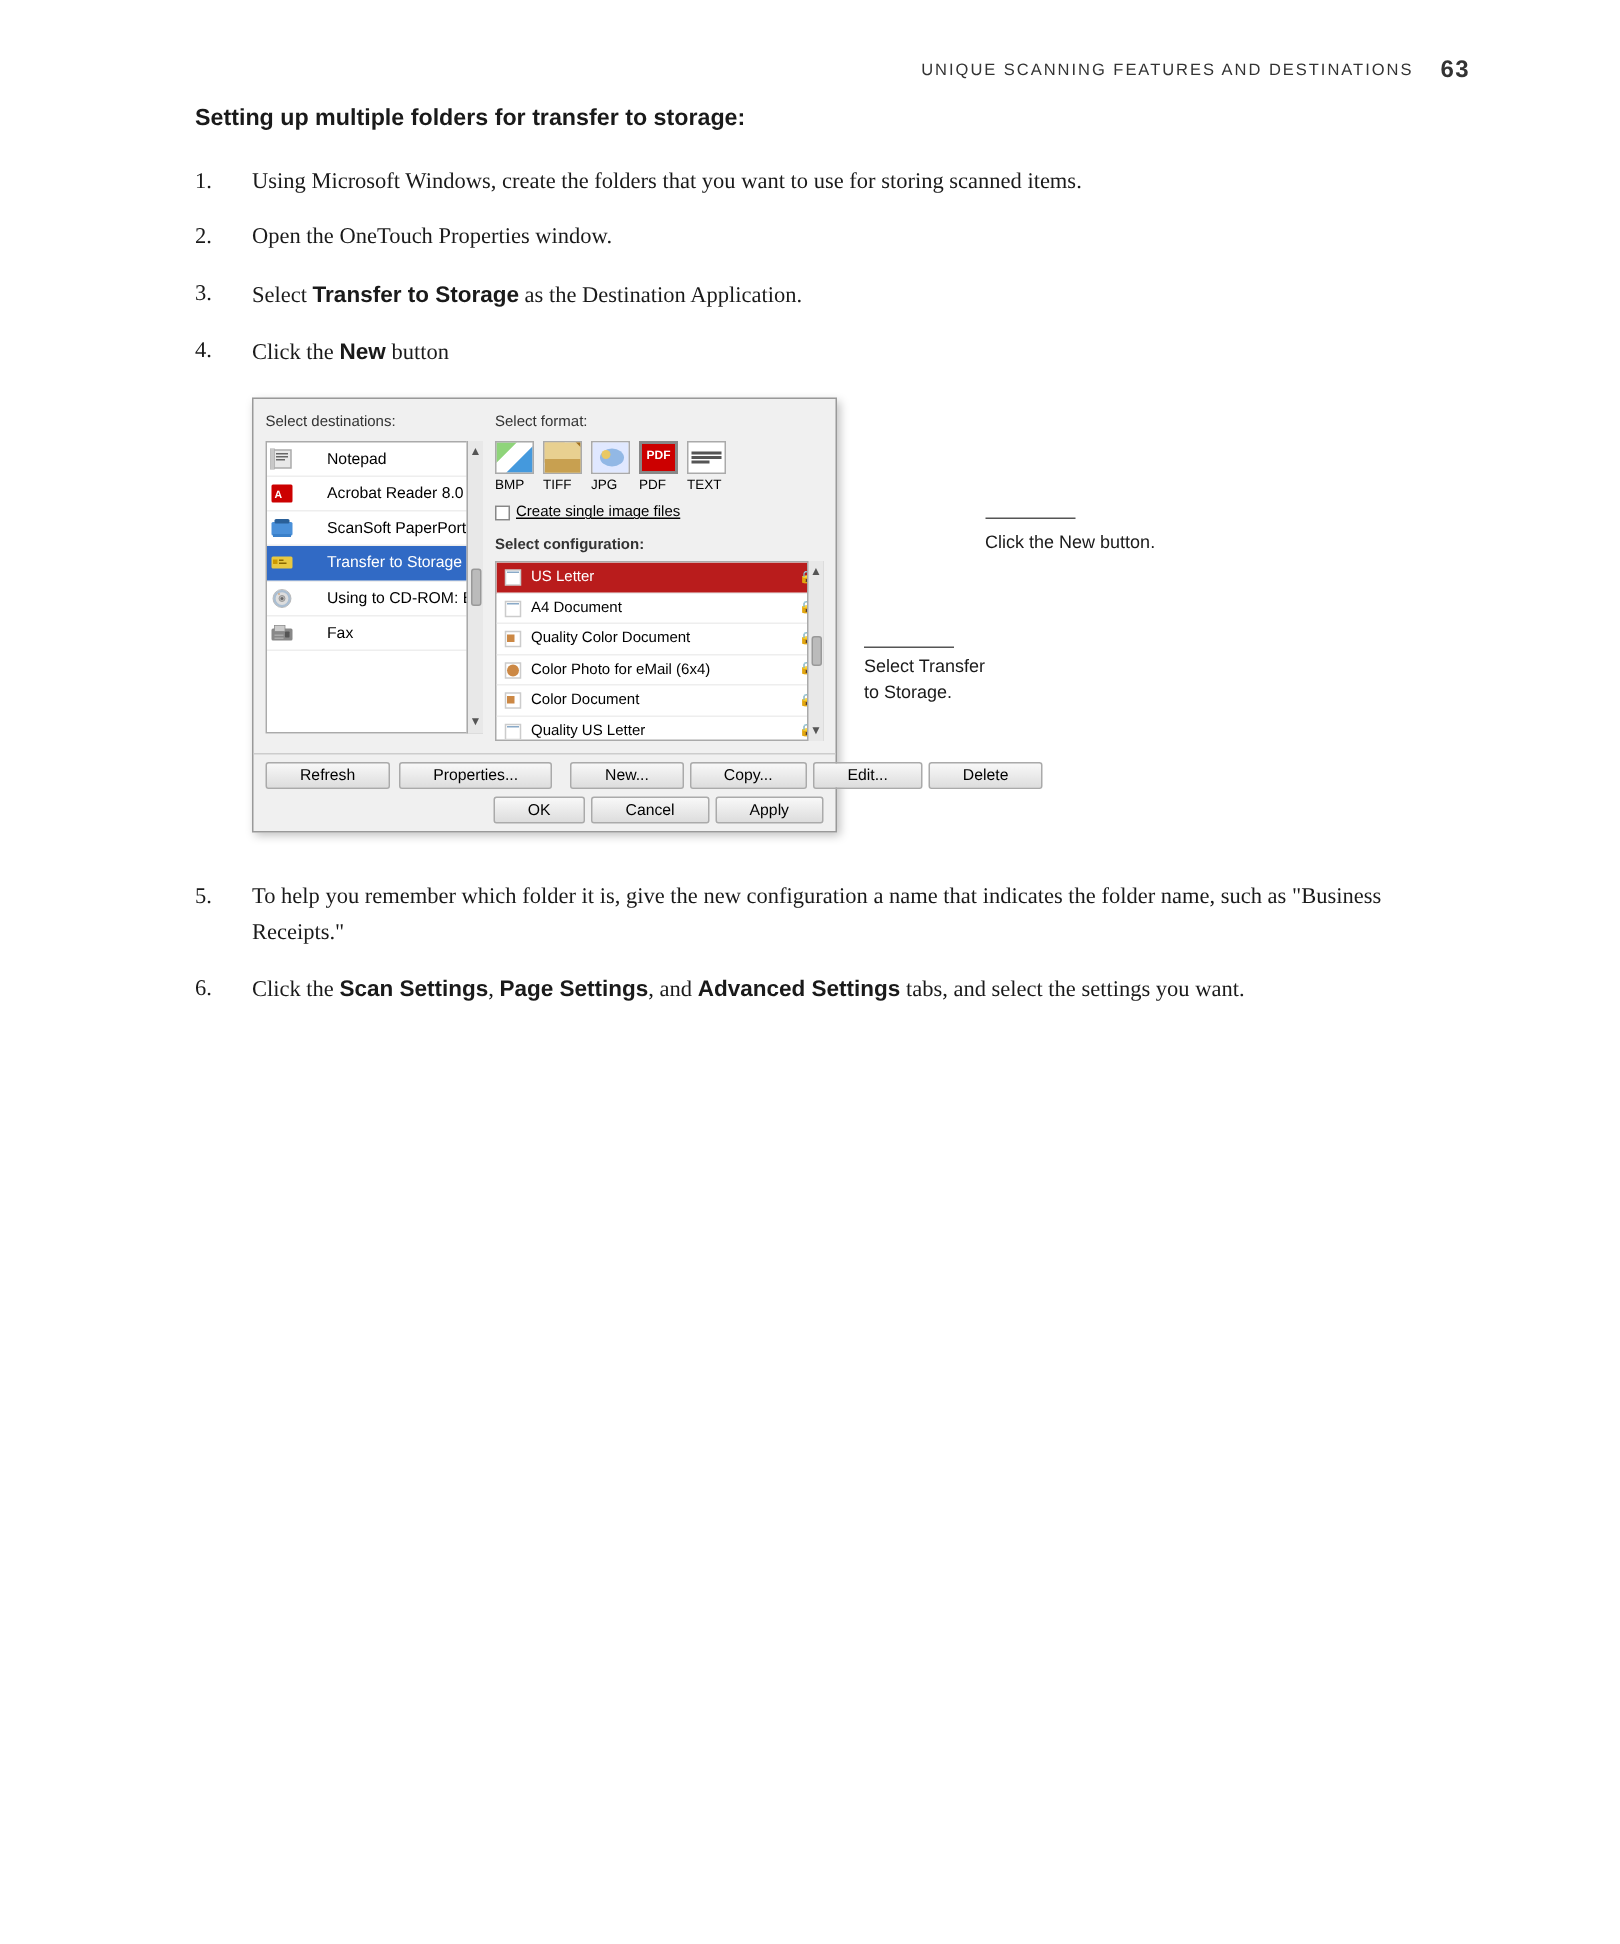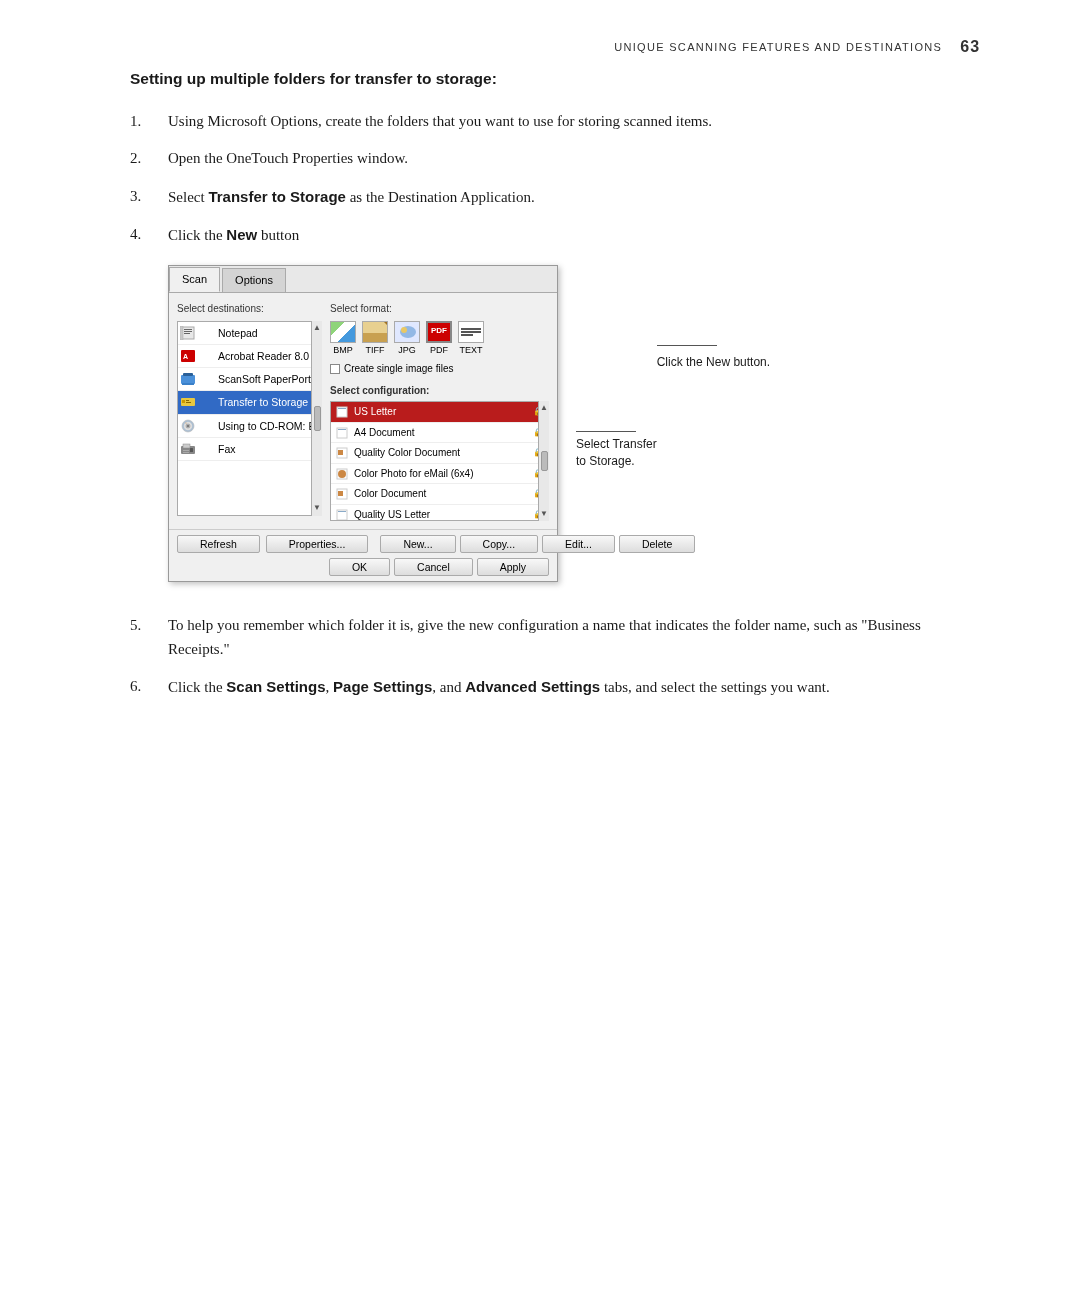--- a/index.html
+++ b/index.html
@@ -184,31 +184,31 @@
     .format-row {
       display: flex;
       gap: 6px;
       align-items: flex-end;
       margin-bottom: 4px;
     }
 
     .format-icon {
       display: flex;
       flex-direction: column;
-      align-items: center;
       gap: 1px;
       font-size: 9px;
     }
 
     .single-img-row {
       display: flex;
       align-items: center;
       gap: 4px;
       margin-bottom: 6px;
       font-size: 10px;
+      text-decoration: underline;
     }
 
     .config-label {
       font-size: 10px;
       font-weight: bold;
       margin-bottom: 3px;
       color: #333;
     }
 
     .config-list {
@@ -302,21 +302,21 @@
 </div>
 
 <div class="page-container">
 
   <div class="section-heading">Setting up multiple folders for transfer to storage:</div>
 
   <ol class="numbered-list">
 
     <li>
       <span class="list-num">1.</span>
-      <span class="list-content">Using Microsoft Options, create the folders that you want to use for storing scanned items.</span>
+      <span class="list-content">Using Microsoft Windows, create the folders that you want to use for storing scanned items.</span>
     </li>
 
     <li>
       <span class="list-num">2.</span>
       <span class="list-content">Open the OneTouch Properties window.</span>
     </li>
 
     <li>
       <span class="list-num">3.</span>
       <span class="list-content">Select <b>Transfer to Storage</b> as the Destination Application.</span>
@@ -325,24 +325,20 @@
     <li style="flex-direction: column; align-items: flex-start;">
       <div style="display: flex; align-items: flex-start;">
         <span class="list-num">4.</span>
         <span class="list-content">Click the <b>New</b> button</span>
       </div>
 
       <div class="screenshot-block">
 
         <div class="dialog-window">
 
-          <div class="tab-bar">
-            <div class="tab active">Scan</div>
-            <div class="tab">Options</div>
-          </div>
 
           <div class="dialog-body">
 
             <div class="left-panel">
               <div class="left-panel-label">Select destinations:</div>
               <div class="list-container" style="position: relative;">
                 <div class="destinations-list">
 
                   <div class="dest-item">
                     <div class="dest-icon">

